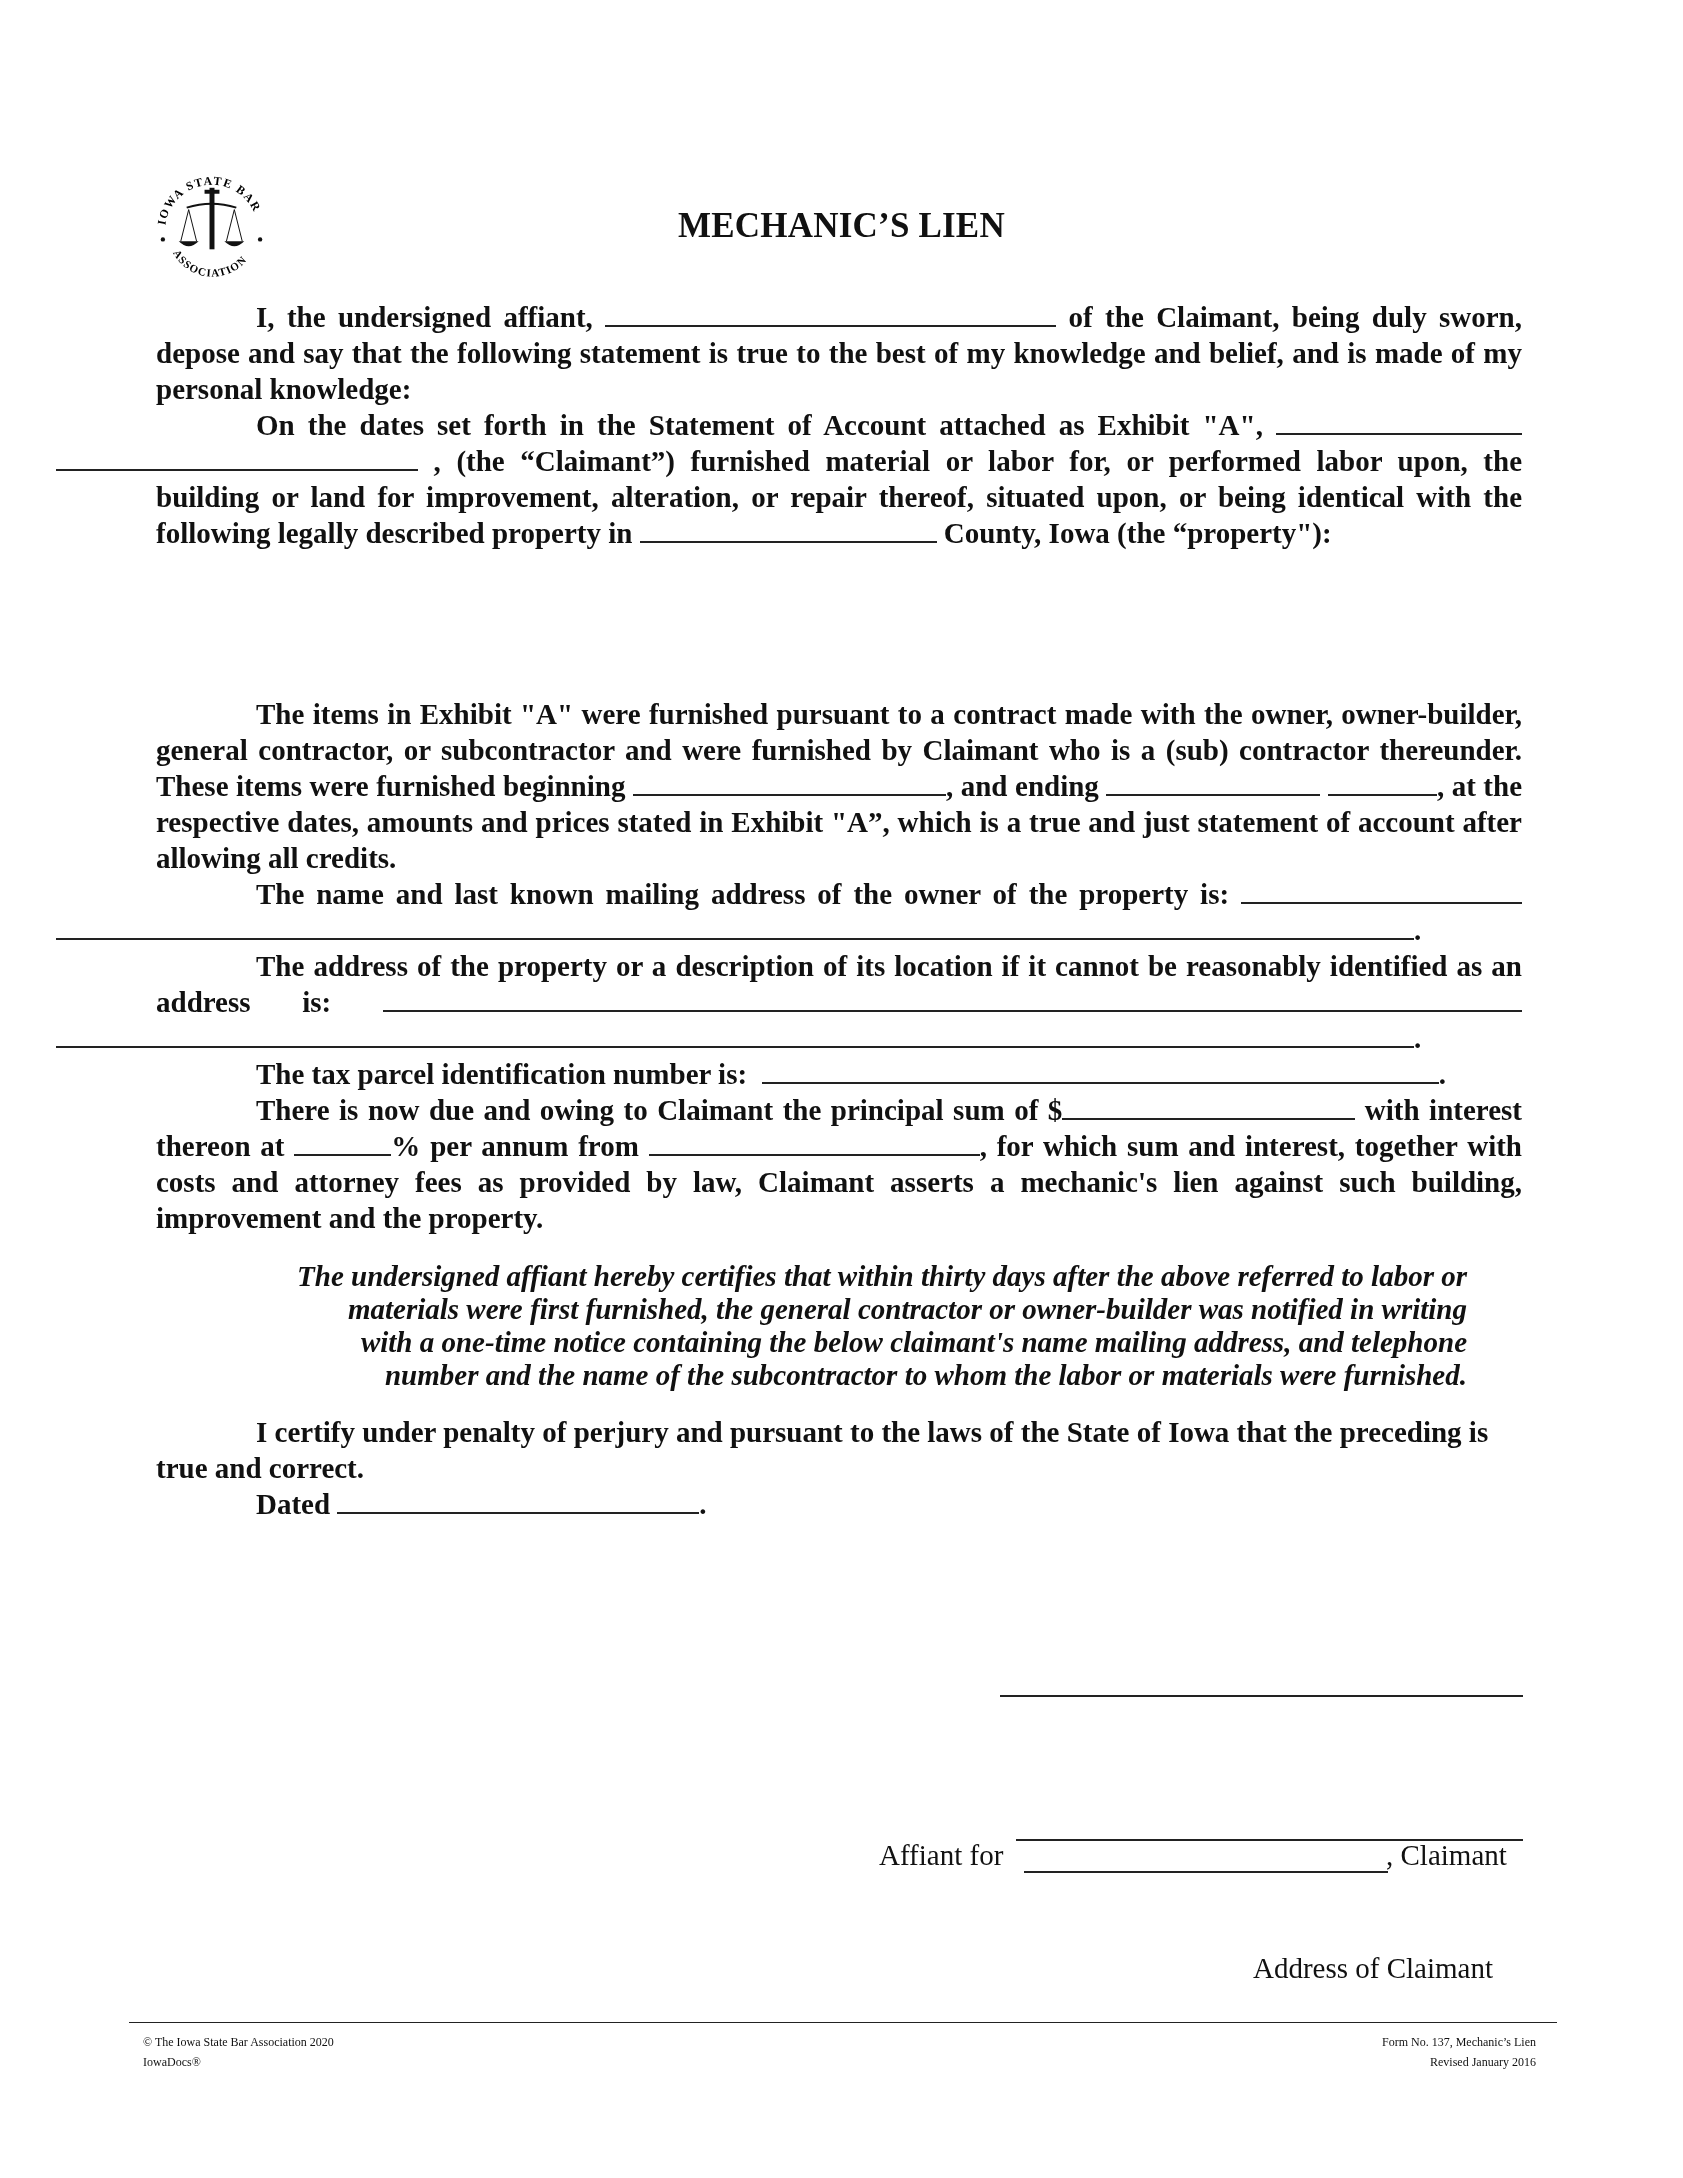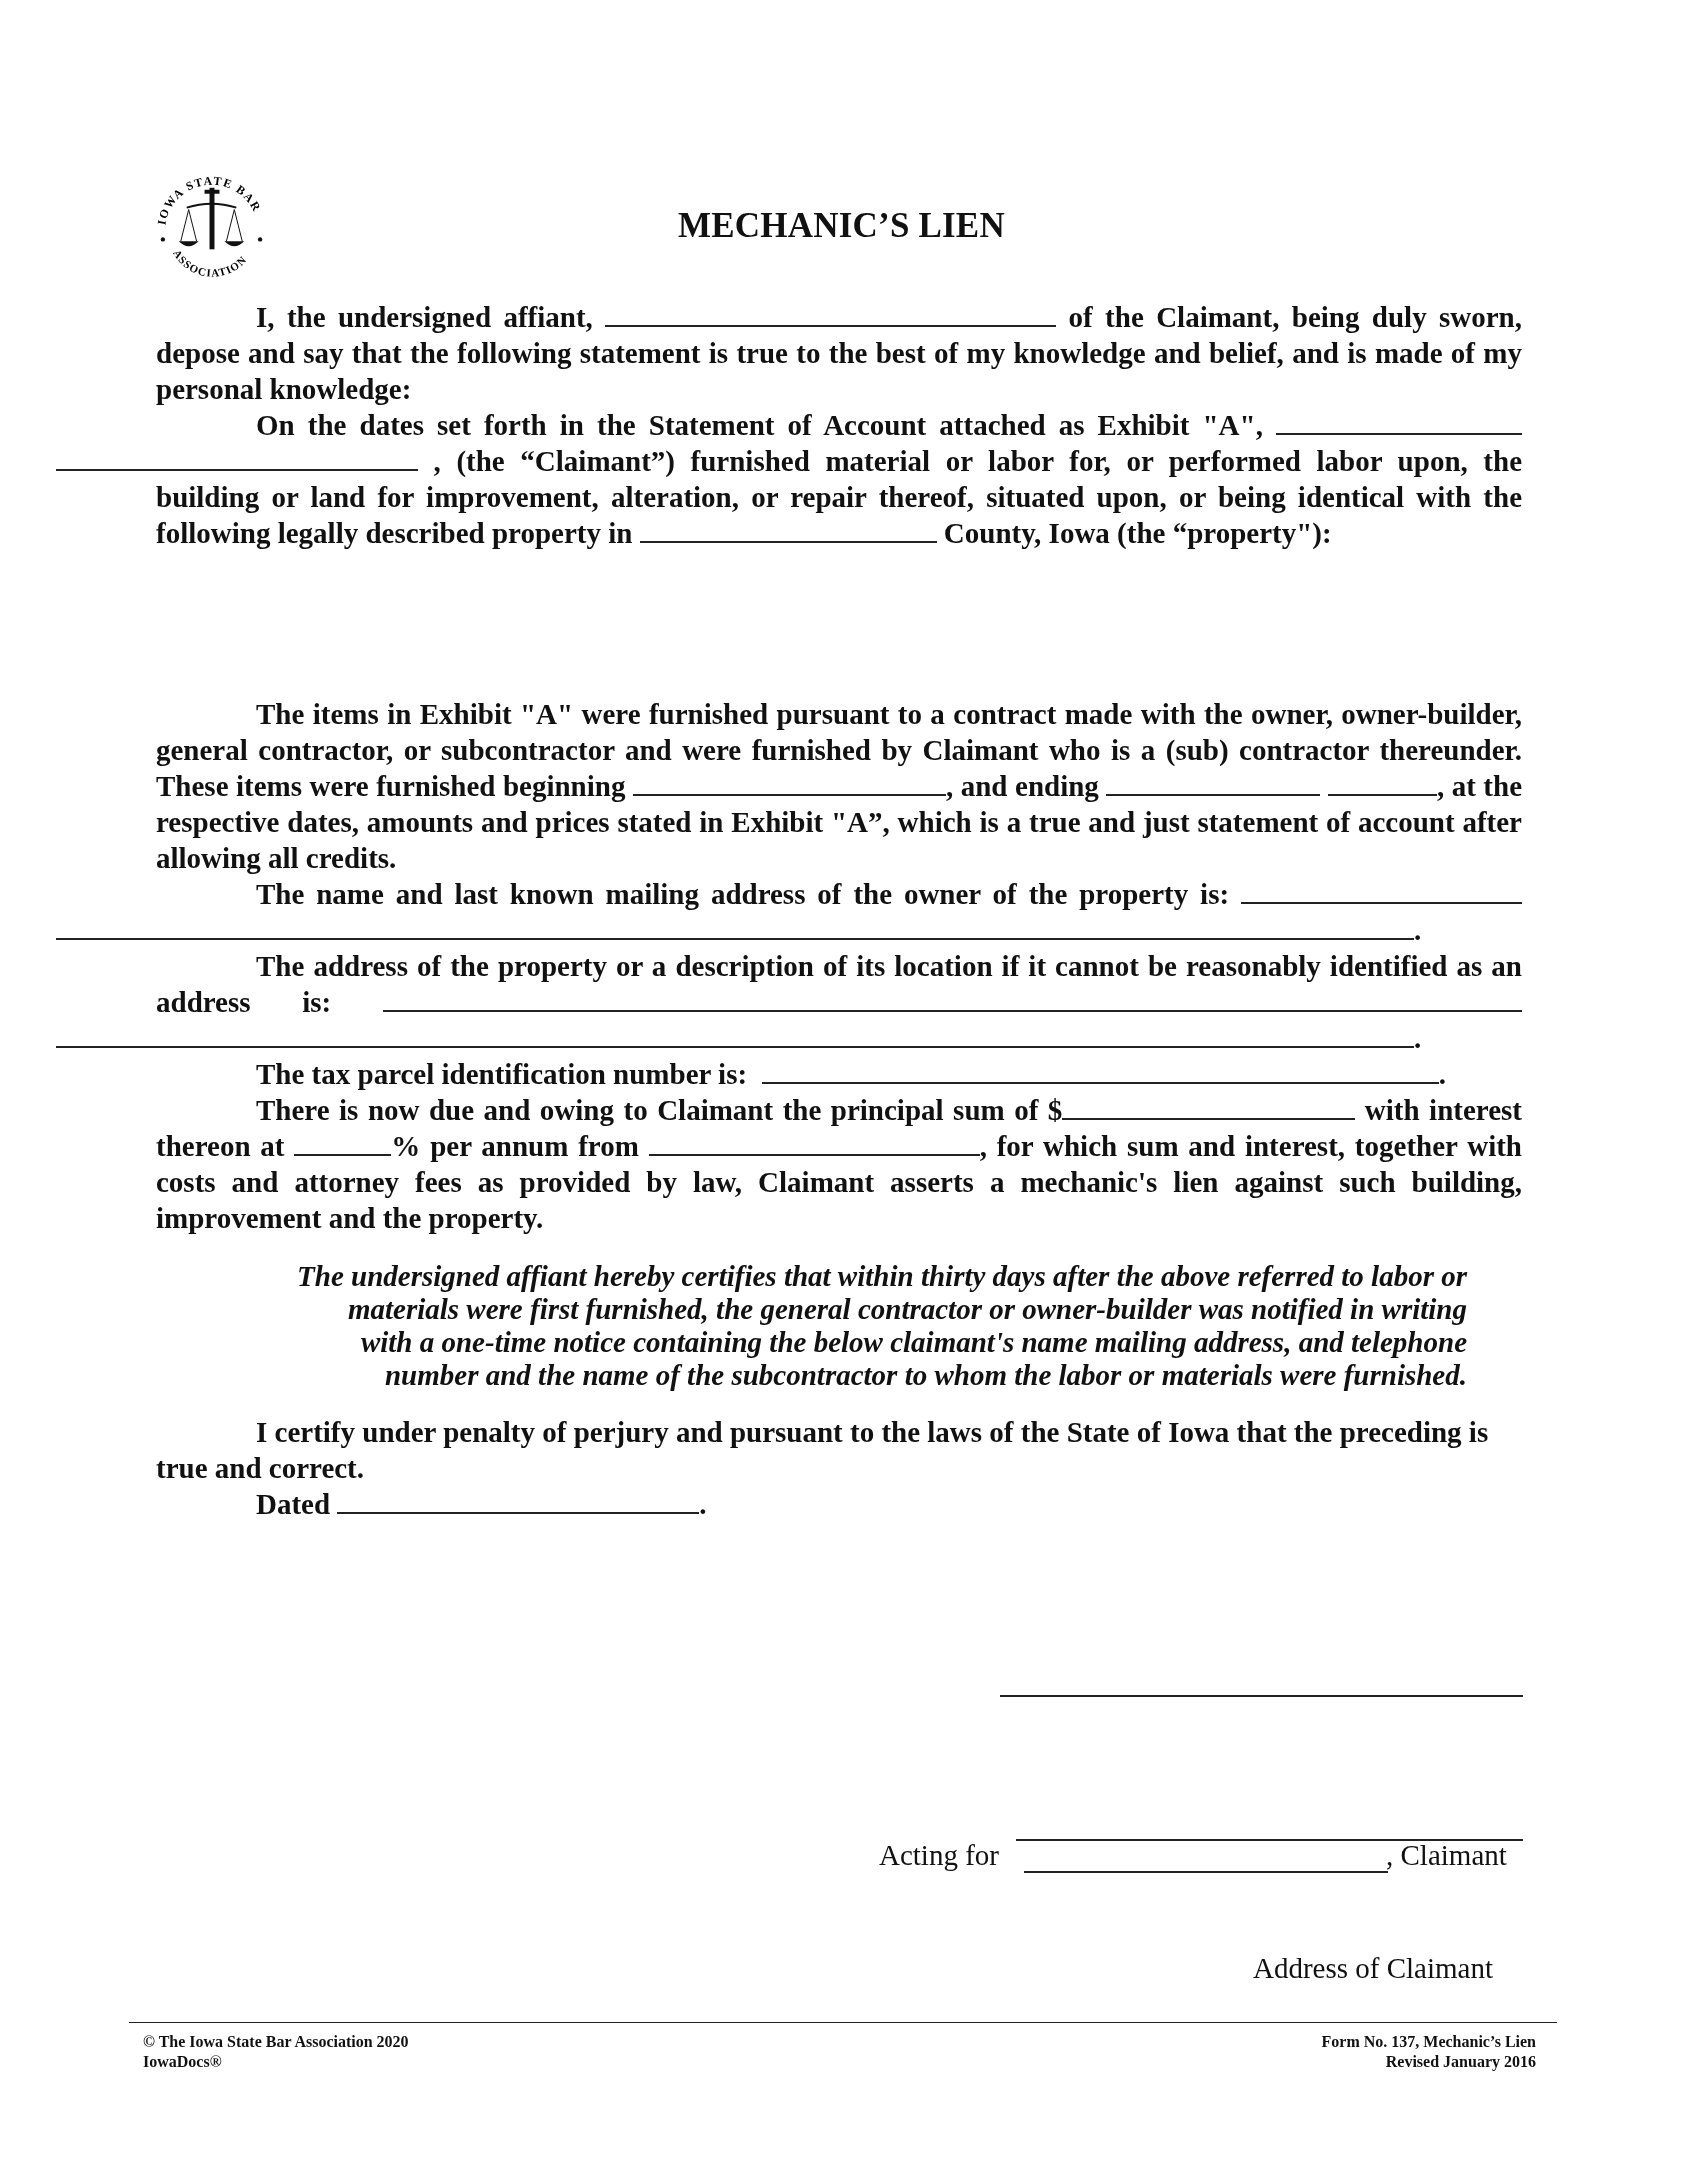--- a/index.html
+++ b/index.html
@@ -13,21 +13,21 @@
           font-size:29px; line-height:36px; }
   .p { margin:0; text-align:justify;font-weight:bold; }
   .ind { text-indent:100px; }
   .blank { display:inline-block; border-bottom:2px solid #222; height:24px; vertical-align:baseline; }
   .gap { height:145px; }
   .checkbox { display:inline-block; width:30px; height:32px; border:2px solid #111; vertical-align:-6px; margin-left:57px; margin-right:2px; cursor:pointer; }
   .cert { margin:24px 55px 0 139px; font-style:italic; text-align:right; line-height:33px; }
   .sig-line { position:absolute; border-bottom:2px solid #222; height:0; }
   .abs { position:absolute; font-size:29px; }
   .footer-rule { position:absolute; left:129px; top:2022px; width:1428px; border-top:1.5px solid #222; }
-  .footer { position:absolute; font-weight:bold; font-size:16px; line-height:20px; }
+  .footer { position:absolute; font-weight:normal; font-size:12px; line-height:20px; }
   .fl { left:143px; top:2032px; }
   .fr { left:1188px; width:348px; top:2032px; text-align:right; }
 </style>
 </head>
 <body>
 
 <div class="page">
 
   <svg class="logo" viewBox="0 0 130 130">
     <defs>
@@ -100,21 +100,21 @@
     <p class="p ind" style="margin-top:22px;text-align:left">I certify under penalty of perjury and pursuant to the laws of the State of Iowa that the preceding is true and correct.</p>
     <p class="p ind" style="text-align:left">
       <span>Dated</span>
       <span class="blank" style="width:362px"></span><span>.</span>
     </p>
   </div>
 
   <div class="sig-line" style="left:1000px;top:1695px;width:523px"></div>
 
   <div class="sig-line" style="left:1016px;top:1839px;width:507px"></div>
-  <div class="abs" style="left:879px;top:1839px">Acting for</div>
+  <div class="abs" style="left:879px;top:1839px">Affiant for</div>
   <div class="sig-line" style="left:1024px;top:1871px;width:364px"></div>
   <div class="abs" style="left:1386px;top:1839px">, Claimant</div>
 
   <div class="abs" style="left:1253px;top:1952px">Address of Claimant</div>
 
   <div class="footer-rule"></div>
   <div class="footer fl">
     <div>© The Iowa State Bar Association 2020</div>
     <div>IowaDocs®</div>
   </div>

